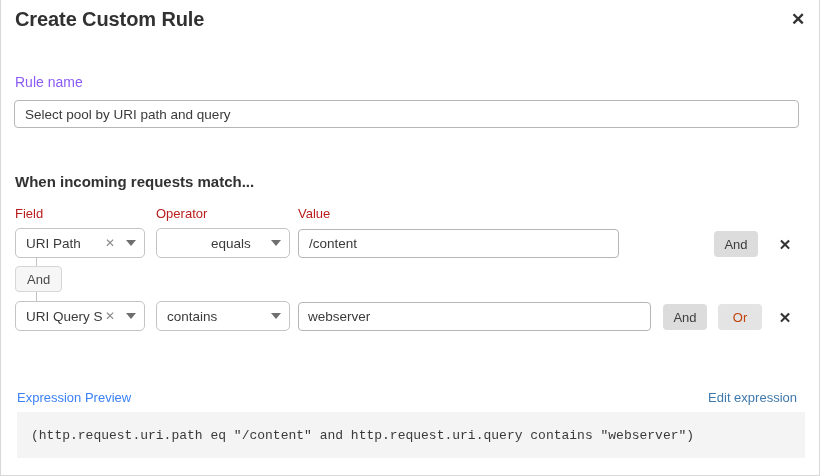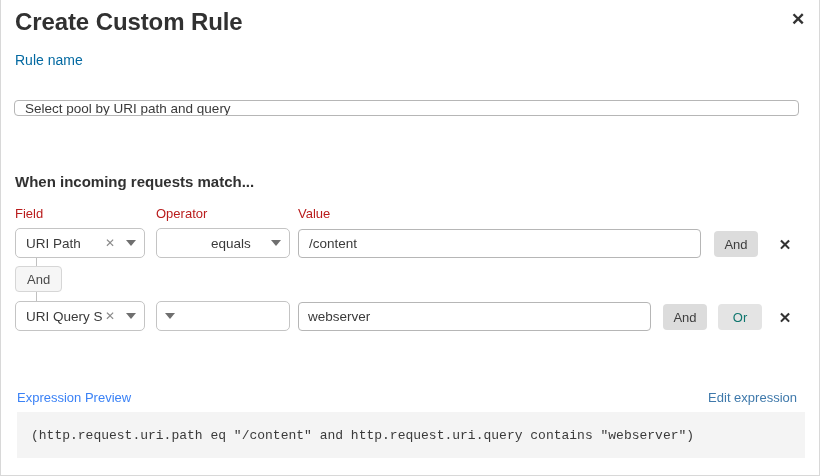--- a/index.html
+++ b/index.html
@@ -19,21 +19,21 @@
     border-left: 1px solid #d8d8d8;
     border-right: 1px solid #d8d8d8;
     border-bottom: 1px solid #d8d8d8;
     overflow: hidden;
   }
 
   
   .modal-title {
     position: absolute;
     left: 14px; top: 8px;
-    font-size: 24px;
+    font-size: 20px;
     font-weight: bold;
     color: #313131;
     letter-spacing: -0.1px;
   }
   .close-btn {
     position: absolute;
     right: 9px; top: 7px;
     width: 24px; height: 24px;
     display: flex; align-items: center; justify-content: center;
     color: #333333;
@@ -41,30 +41,31 @@
     font-weight: bold;
     line-height: 1;
     cursor: pointer;
     user-select: none;
   }
 
   
   .field-label {
     position: absolute;
     font-size: 14px;
-    color: #0369a1;
+    color: #8b5cf6;
+    margin-top: 22px;
   }
   .field-help {
     position: absolute;
     font-size: 13px;
     color: #7d7d7d;
   }
   .text-input {
     position: absolute;
-    height: 16px;
+    height: 28px;
     border: 1px solid #b6b6b6;
     border-radius: 4px;
     background: #ffffff;
     font-family: "Liberation Sans", sans-serif;
     font-size: 13.5px;
     color: #3a3a3a;
     padding: 0 10px;
     outline: none;
   }
   .text-input::placeholder { color: #9a9a9a; }
@@ -137,21 +138,21 @@
     background: #dcdcdc;
     color: #3d3d3d;
     font-family: "Liberation Sans", sans-serif;
     font-size: 13px;
     display: flex;
     align-items: center;
     justify-content: center;
     cursor: pointer;
     user-select: none;
   }
-  .logic-btn.muted { background: #e4e4e4; color: #0f766e; }
+  .logic-btn.muted { background: #e4e4e4; color: #c2410c; }
 
   .row-remove {
     position: absolute;
     width: 22px; height: 22px;
     display: flex; align-items: center; justify-content: center;
     color: #333333;
     font-size: 15px;
     font-weight: bold;
     line-height: 1;
     cursor: pointer;
@@ -238,38 +239,39 @@
       </span>
   </div>
 
   <div class="select-box" style="left:155px; top:228px; width:134px;padding-left:44px;">
     <span class="select-value">equals</span>
     <span class="select-caret">
         <i class="caret-tri"></i>
       </span>
   </div>
 
-  <input class="text-input" style="left: 297px; top: 229px; width: 403px; height: 29px;" value="/content" placeholder="Enter value">
+  <input class="text-input" style="left: 297px; top: 229px; width: 321px; height: 29px;" value="/content" placeholder="Enter value">
 
   <div class="logic-btn" style="left:713px; top:231px; width:44px;">And</div>
   <div class="row-remove" style="left:773px; top:233px;">✕</div>
 
   <div class="connector-line" style="left:35px; top:258px; height:10px; background:#c0c0c0;"></div>
   <div class="connector-badge" style="left:14px; top:266px;">And</div>
   <div class="connector-line" style="left:35px; top:292px; height:10px; background:#c0c0c0;"></div>
 
   <div class="select-box" style="left:14px; top:301px; width:130px;">
     <span class="select-value">URI Query St...</span>
     <span class="select-clear">✕</span>
     <span class="select-caret">
         <i class="caret-tri"></i>
       </span>
   </div>
 
   <div class="select-box" style="left:155px; top:301px; width:134px;">
+    <span class="select-value">contains</span>
     <span class="select-caret">
         <i class="caret-tri"></i>
       </span>
   </div>
 
   <input class="text-input" style="left: 297px; top: 302px; width: 353px; height: 29px; padding-left: 9px;" value="webserver" placeholder="Enter value">
 
   <div class="logic-btn" style="left:662px; top:304px; width:44px;">And</div>
   <div class="logic-btn muted" style="left:717px; top:304px; width:44px;">Or</div>
   <div class="row-remove" style="left:773px; top:306px;">✕</div>

